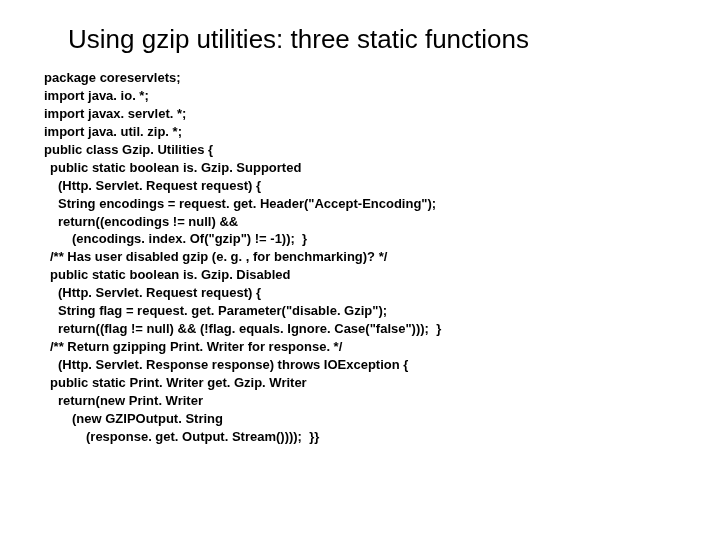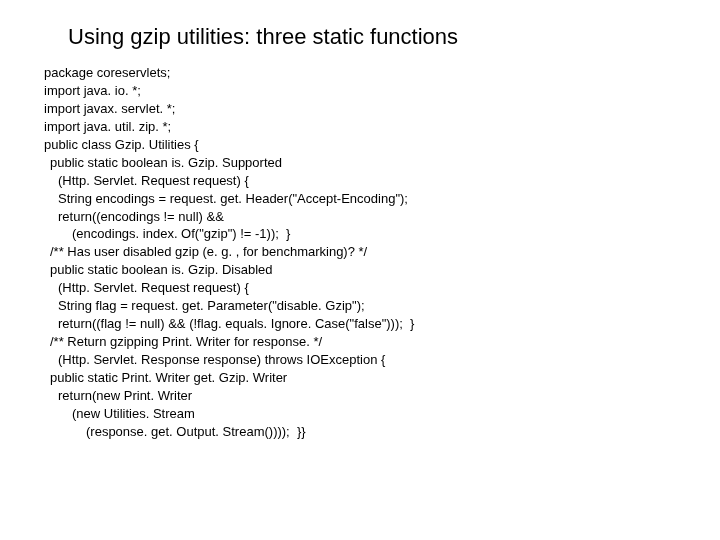--- a/index.html
+++ b/index.html
@@ -1,23 +1,23 @@
 <!DOCTYPE html>
 <html><head>
   <meta charset="utf-8">
   <style>
-    * { margin: 0; padding: 0; box-sizing: border-box; }
+    * { margin: 0; padding: 0; box-sizing: border-box; font-weight: bold; }
     html, body { width: 720px; height: 540px; overflow: hidden; }
     body {
       background: #ffffff;
       font-family: Arial, Helvetica, sans-serif;
       padding: 24px 44px 20px 44px;
     }
     .title {
-      font-size: 22px;
+      font-size: 26px;
       font-weight: 400;
       color: #000;
       margin-bottom: 14px;
       margin-left: 24px;
       white-space: nowrap;
     }
     .code {
       font-size: 13px;
       line-height: 1.38;
       color: #000;
@@ -46,15 +46,15 @@
   <div class="line i3">(encodings. index. Of("gzip") != -1));  }</div>
   <div class="line i1">/** Has user disabled gzip (e. g. , for benchmarking)? */</div>
   <div class="line i1">public static boolean is. Gzip. Disabled</div>
   <div class="line i2">(Http. Servlet. Request request) {</div>
   <div class="line i2">String flag = request. get. Parameter("disable. Gzip");</div>
   <div class="line i2">return((flag != null) &amp;&amp; (!flag. equals. Ignore. Case("false")));  }</div>
   <div class="line i1">/** Return gzipping Print. Writer for response. */</div>
   <div class="line i2">(Http. Servlet. Response response) throws IOException {</div>
   <div class="line i1">public static Print. Writer get. Gzip. Writer</div>
   <div class="line i2">return(new Print. Writer</div>
-  <div class="line i3">(new Utilities. Stream</div>
+  <div class="line i3">(new GZIPOutput. String</div>
   <div class="line i4">(response. get. Output. Stream())));  }}</div>
 </div>
 
 </body></html>

